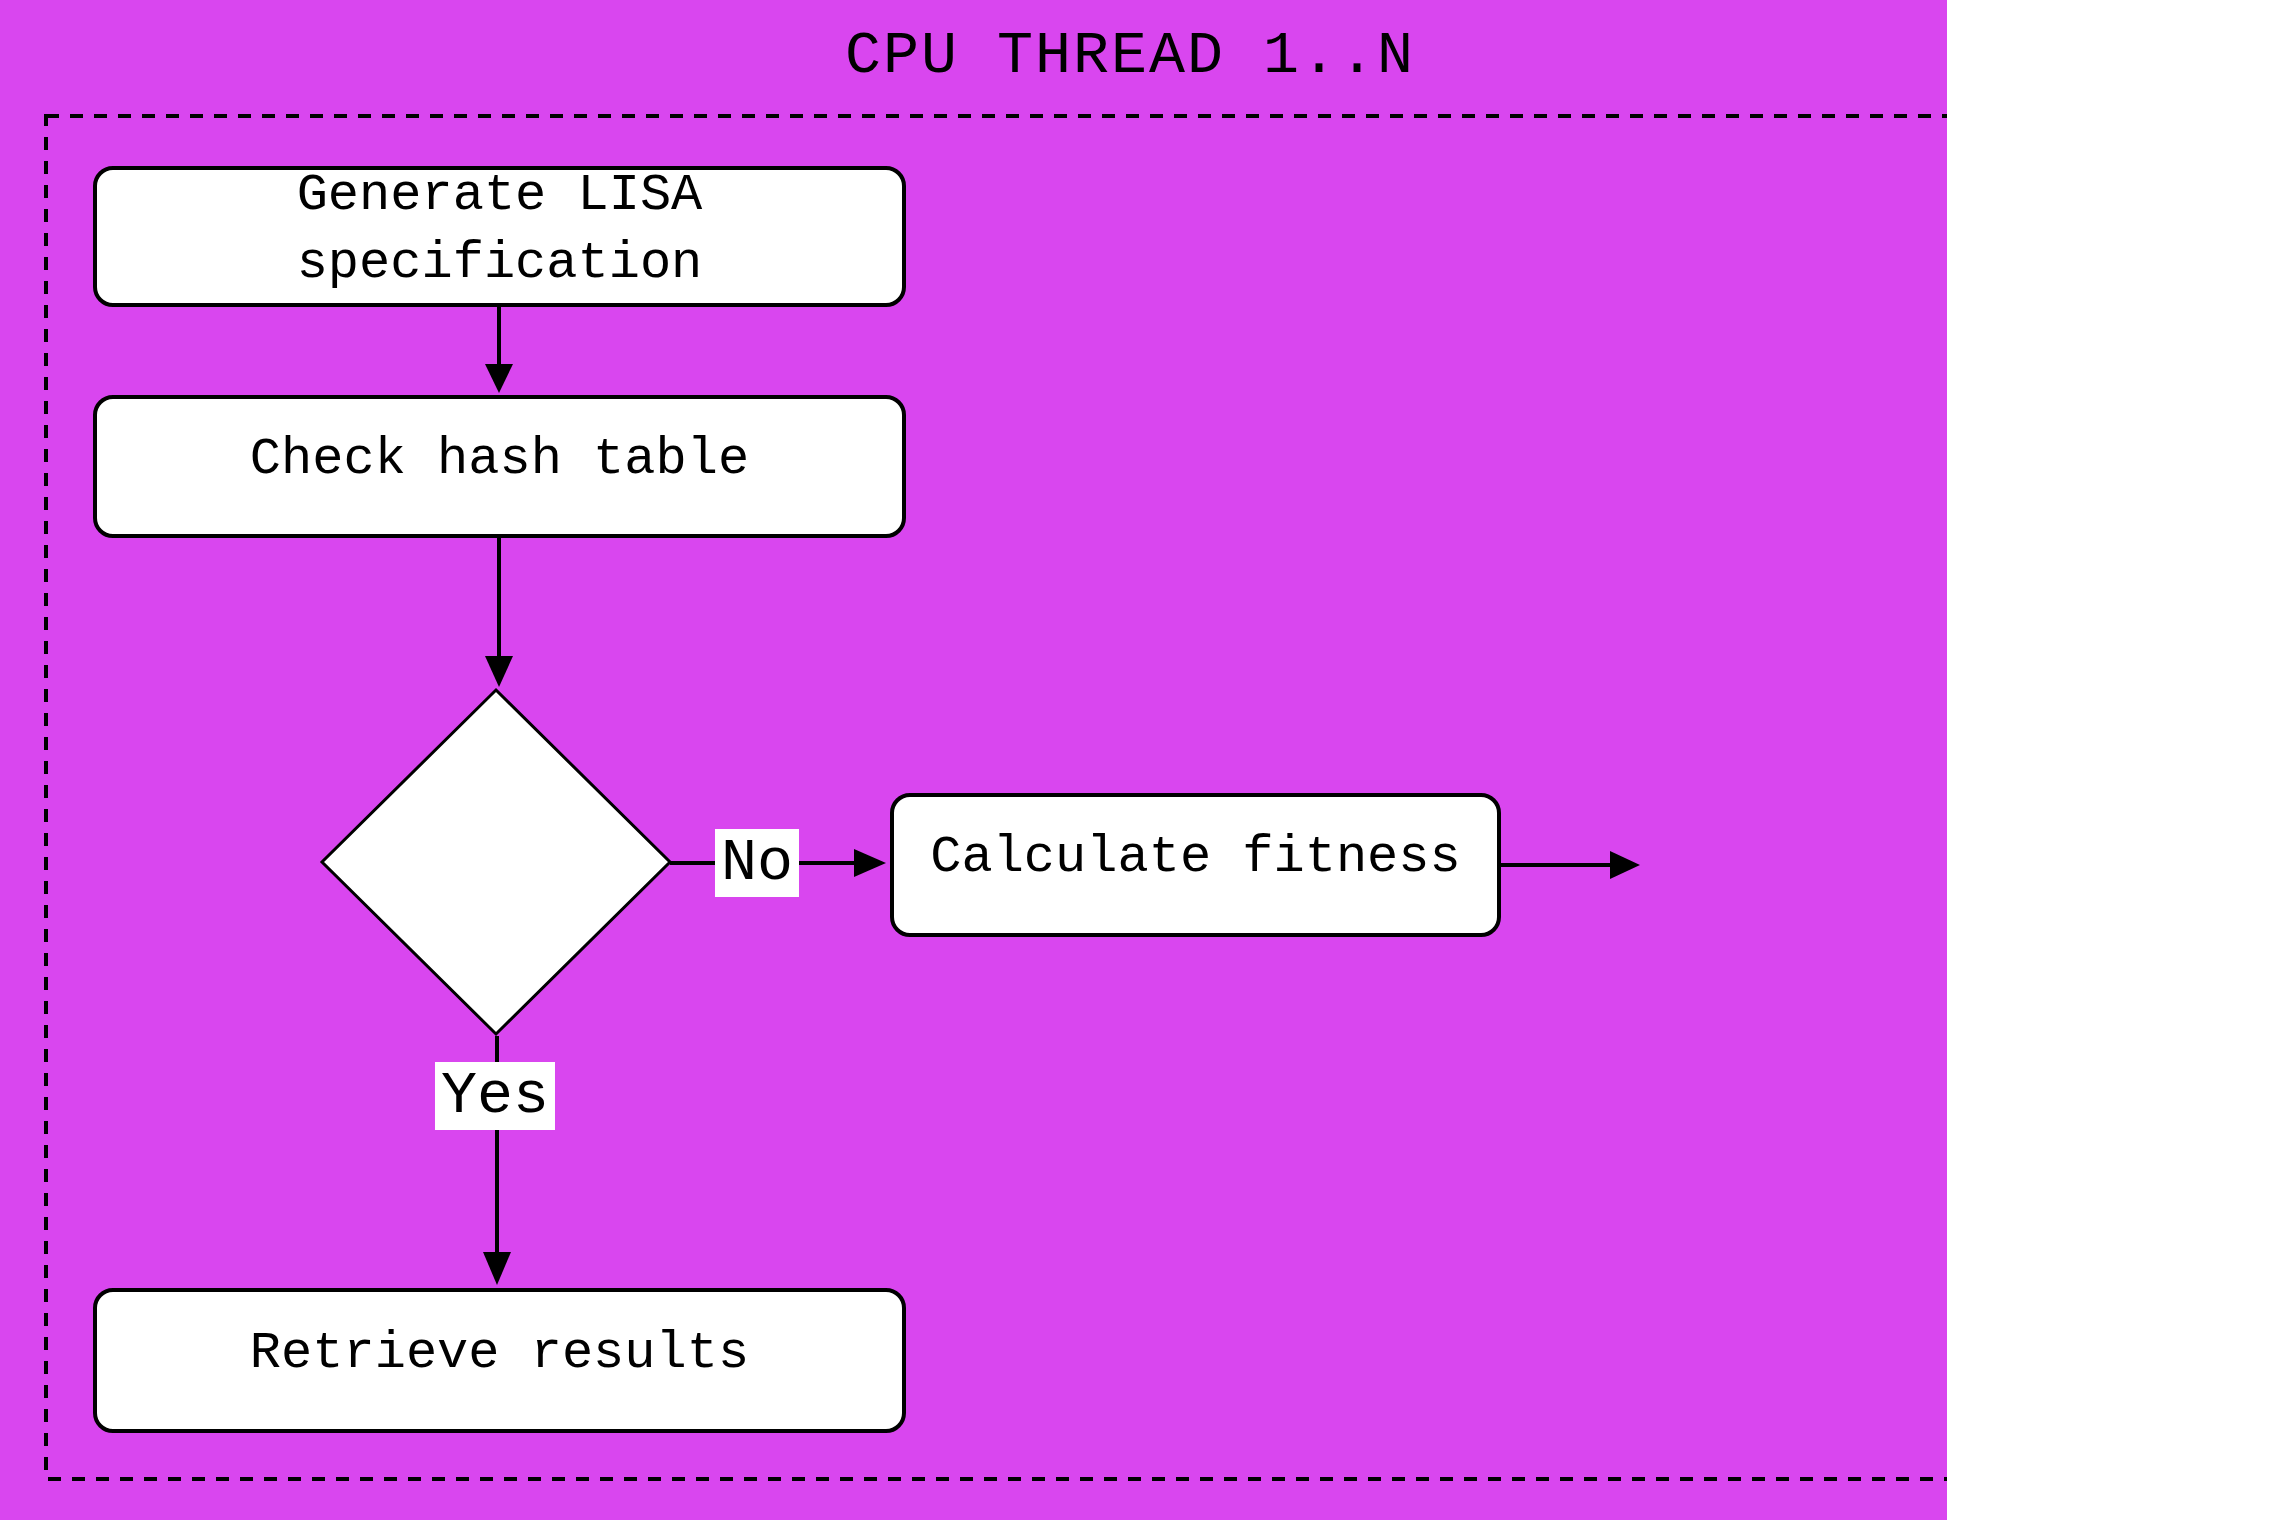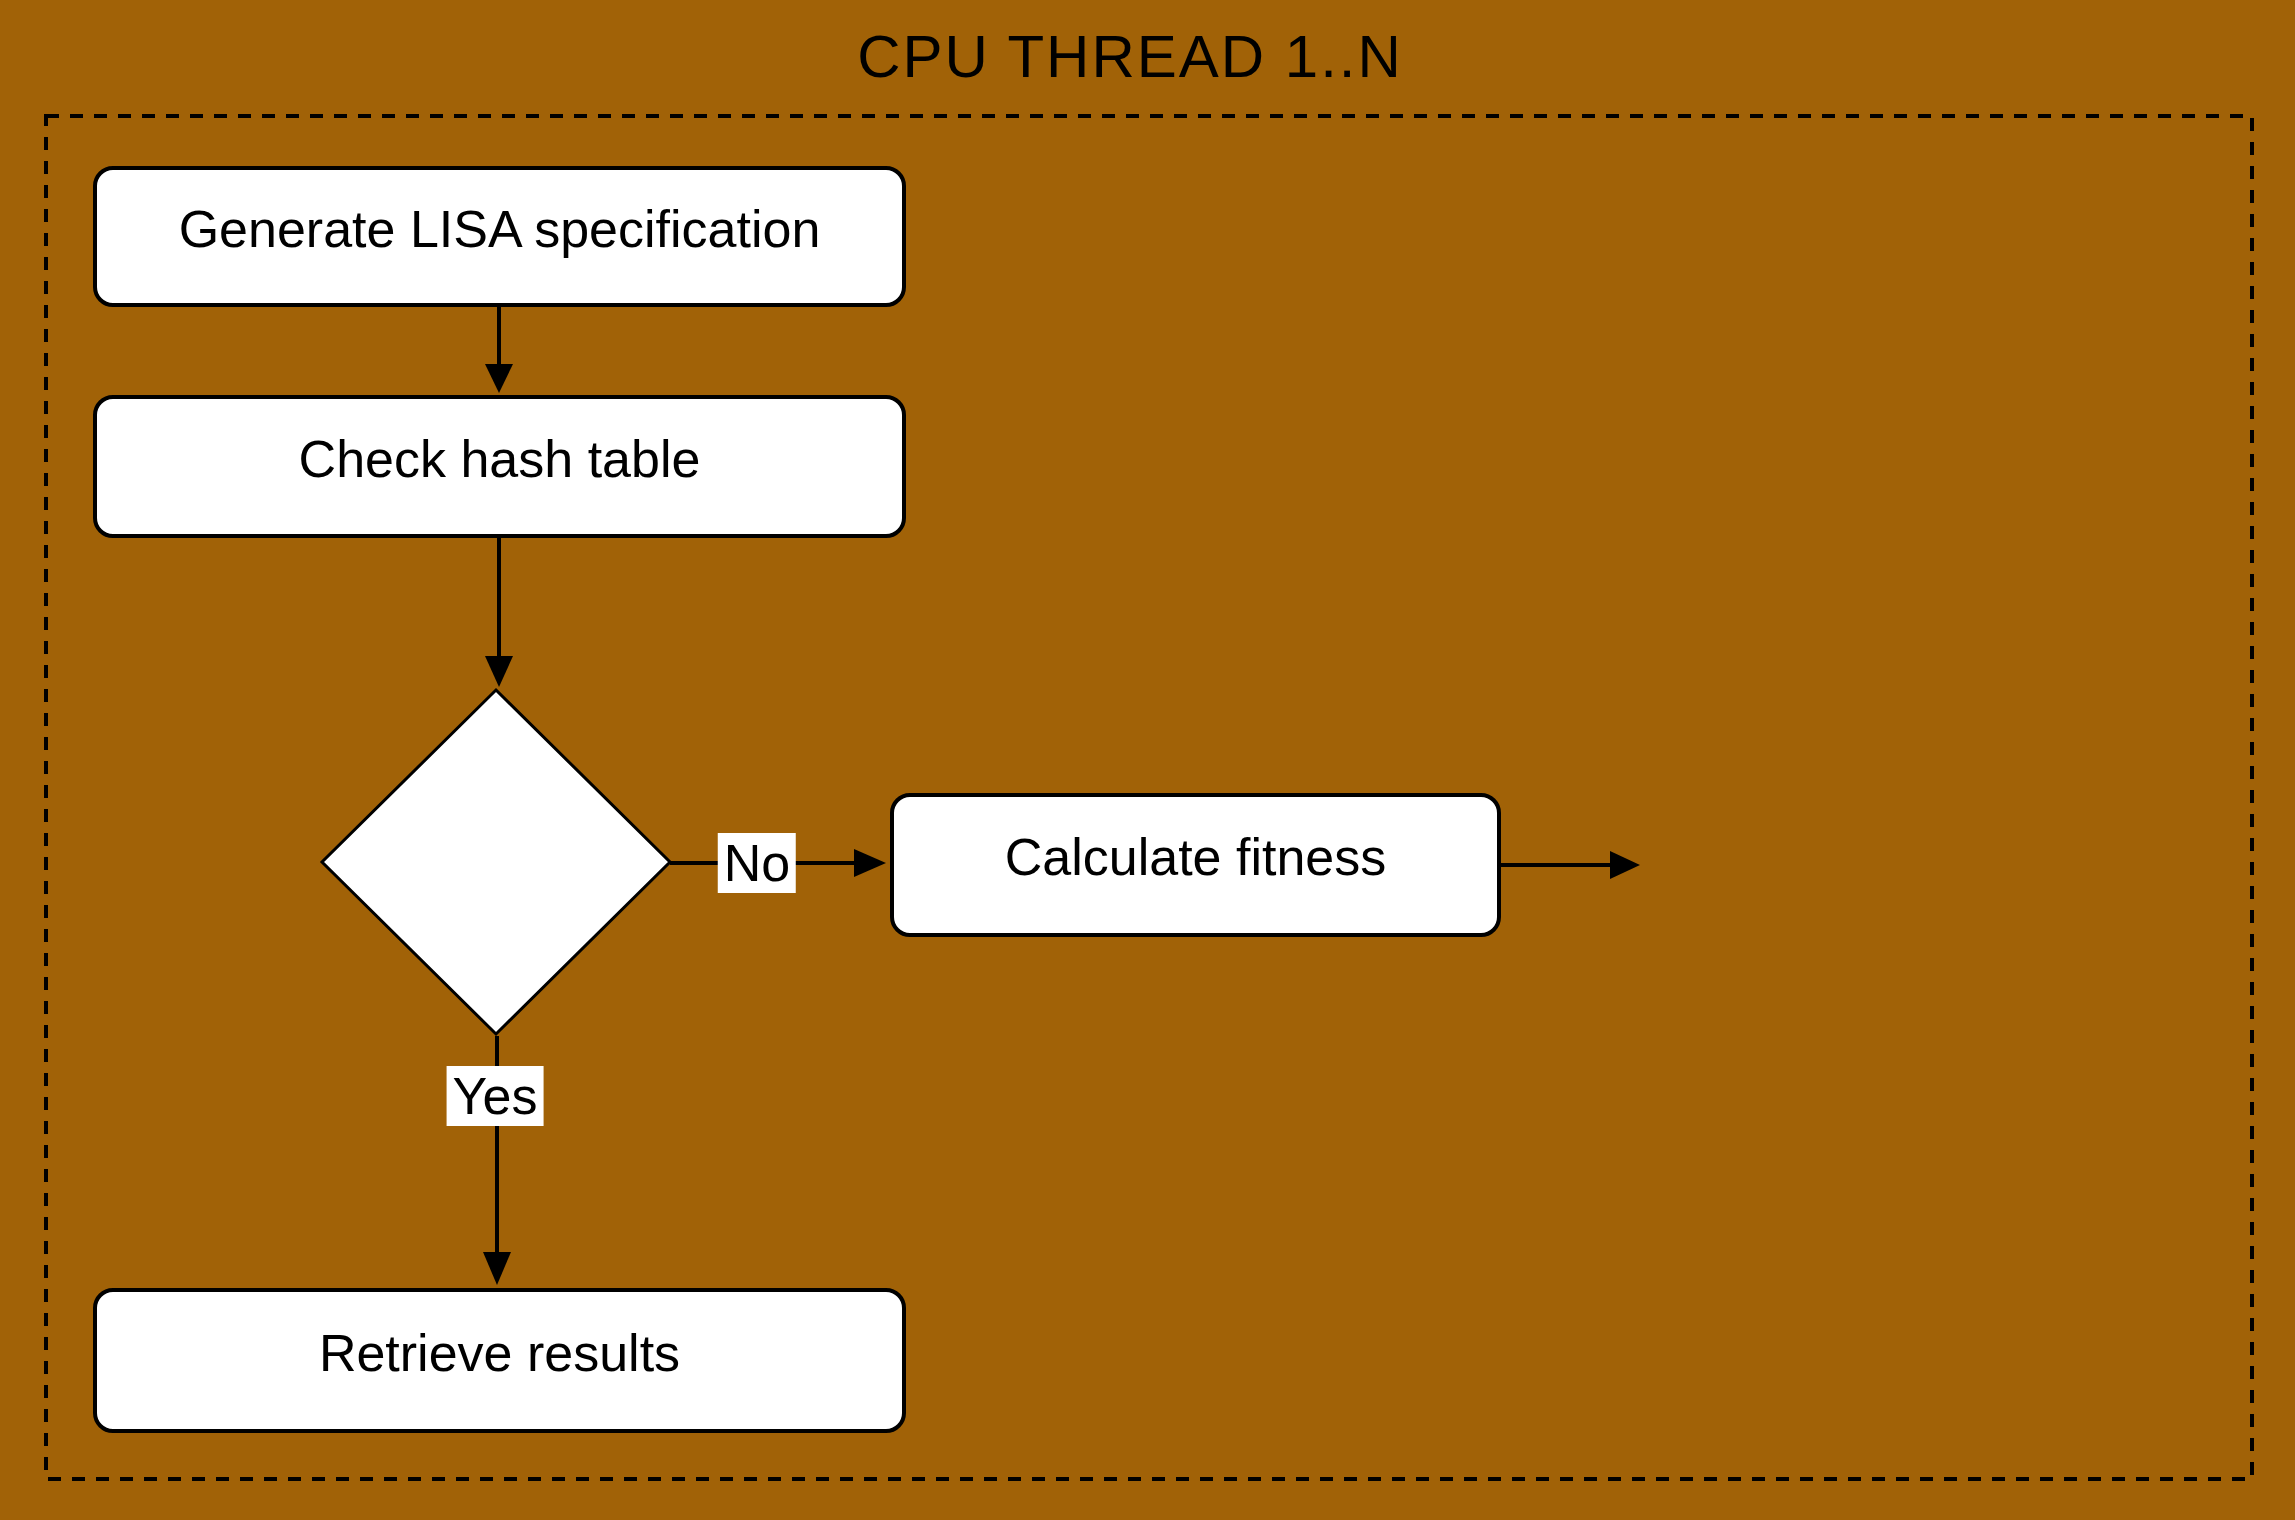--- a/index.html
+++ b/index.html
@@ -2,24 +2,24 @@
 <html><head>
 <meta charset="utf-8">
 <style>
   html, body {
     margin: 0;
     padding: 0;
     background: #ffffff;
   }
   .canvas {
     position: relative;
-    width: 2295px;
+    width: 1947px;
     height: 1520px;
-    background: #a16207;
-    font-family: Liberation Sans, sans-serif;
+    background: #d946ef;
+    font-family: Liberation Mono, monospace;
     color: #000000;
     overflow: hidden;
   }
   .diagram-title {
     position: absolute;
     left: 0;
     top: 22px;
     width: 2260px;
     text-align: center;
     font-size: 60px;
@@ -64,21 +64,21 @@
     justify-content: center;
     text-align: center;
     font-size: 52px;
     line-height: 1.45;
     background: transparent;
   }
   .edge-label {
     position: absolute;
     transform: translate(-50%, -50%);
     background: #ffffff;
-    font-size: 52px;
+    font-size: 60px;
     padding: 0 6px;
     white-space: nowrap;
   }
   .edge-label-no  { left: 757px; top: 863px; }
   .edge-label-yes { left: 495px; top: 1096px; }
 </style>
 </head>
 <body>
 
 <div class="canvas">

